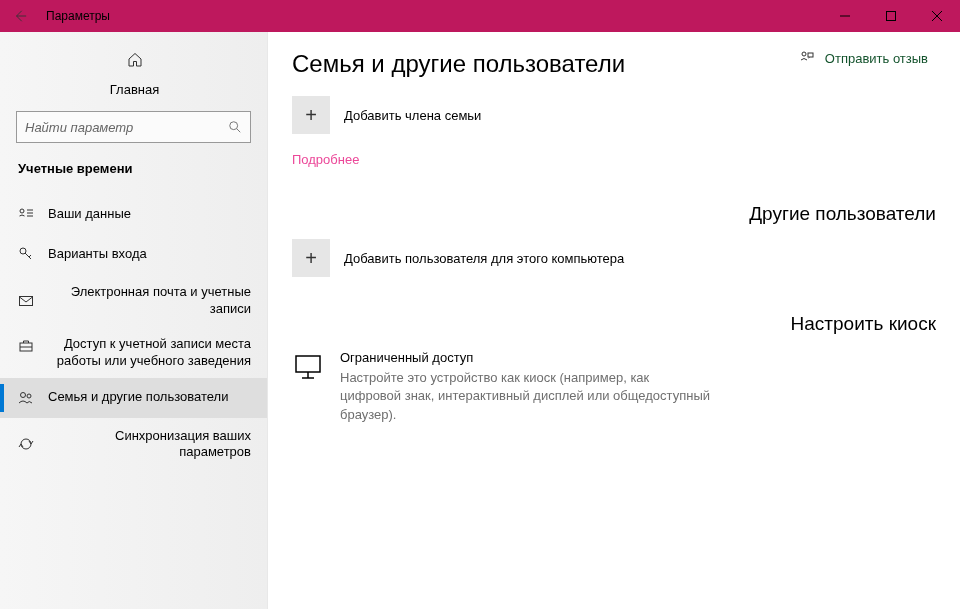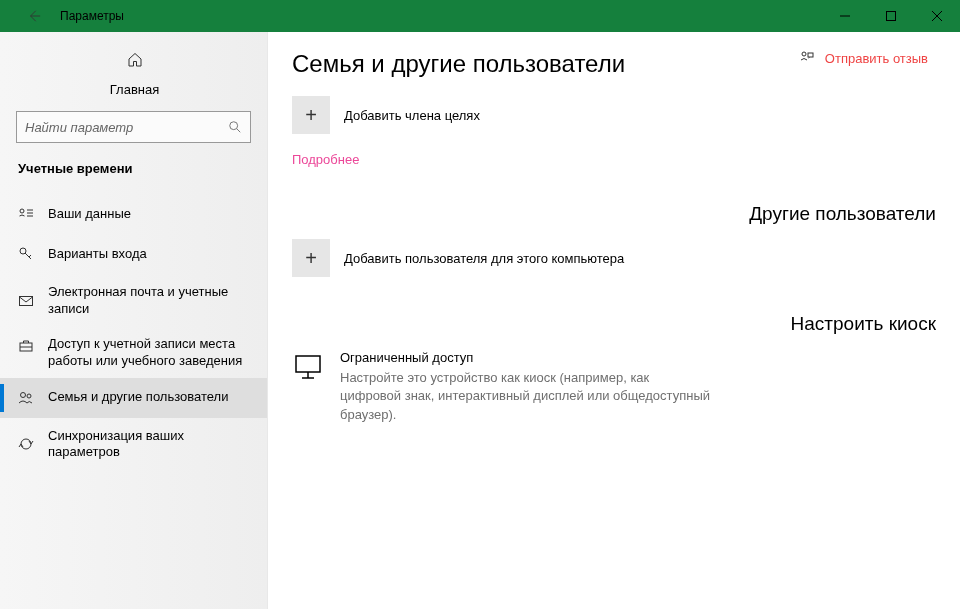--- a/index.html
+++ b/index.html
@@ -10,22 +10,21 @@
     background: #fff;
     width: 960px;
     height: 609px;
     overflow: hidden;
     position: relative;
   }
   .titlebar {
     height: 32px;
     display: flex;
     align-items: center;
-    background: #15803d;
-    padding-left: 14px;
+    background: #be185d;
   }
   .back-btn {
     width: 40px;
     height: 32px;
     display: flex;
     align-items: center;
     justify-content: center;
     font-size: 14px;
   }
   .title-text {
@@ -111,21 +110,21 @@
     background: #0078d4;
   }
   .nav-icon {
     width: 16px;
     height: 16px;
     display: flex;
     align-items: center;
     justify-content: center;
     flex-shrink: 0;
   }
-  .nav-label { line-height: 1.3; }
+  .nav-label { line-height: 1.3; text-align: right; }
   .main {
     flex: 1;
     padding: 18px 24px;
     position: relative;
     overflow: hidden;
   }
   .page-title {
     font-size: 24px;
     font-weight: 400;
     margin-bottom: 18px;
@@ -181,21 +180,21 @@
   .kiosk-body { line-height: 1.4; font-size: 13px; }
   .kiosk-title { color: #000; margin-bottom: 2px; }
   .kiosk-desc { color: #6f6f6f; }
   .feedback {
     position: absolute;
     top: 18px;
     right: 32px;
     display: flex;
     align-items: center;
     gap: 10px;
-    color: #ef4444;
+    color: #14532d;
     font-size: 13px;
   }
   svg { display: block; }
 </style>
 </head>
 <body>
 
 <div class="titlebar">
   <div class="back-btn">
     <svg width="14" height="14" viewBox="0 0 16 16">
@@ -328,21 +327,21 @@
           </svg>
       </span>
       <span>Отправить отзыв</span>
     </div>
 
     <h1 class="page-title">Семья и другие пользователи</h1>
 
 
     <div class="add-tile-row">
       <div class="add-tile">+</div>
-      <span>Добавить члена целях</span>
+      <span>Добавить члена семьи</span>
     </div>
 
     <div class="link">Подробнее</div>
 
     <h2 class="section-heading">Другие пользователи</h2>
 
 
     <div class="add-tile-row">
       <div class="add-tile">+</div>
       <span>Добавить пользователя для этого компьютера</span>

